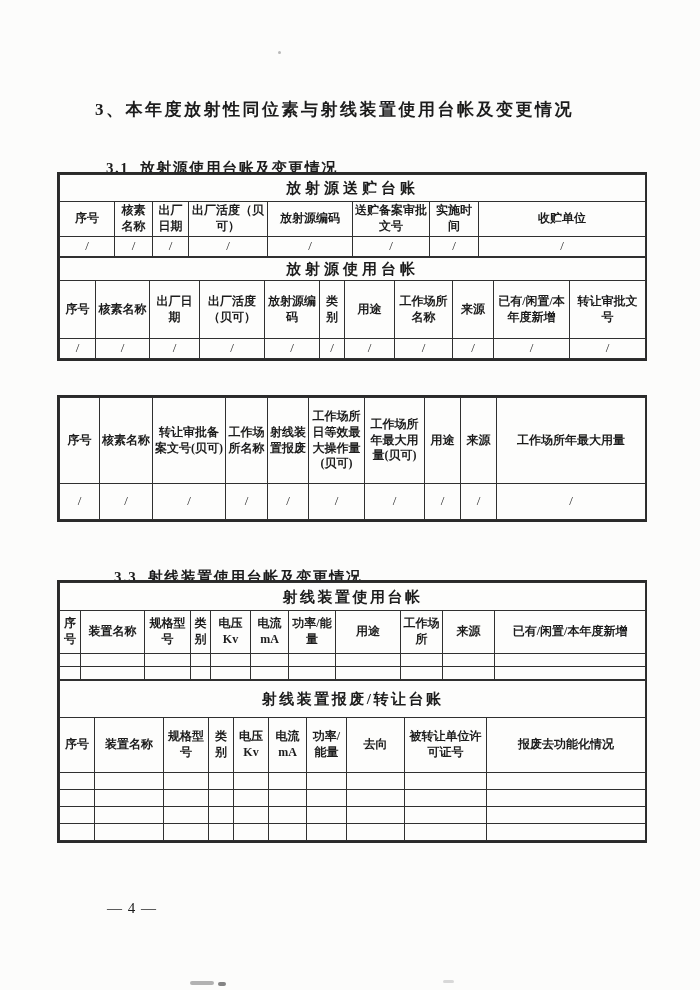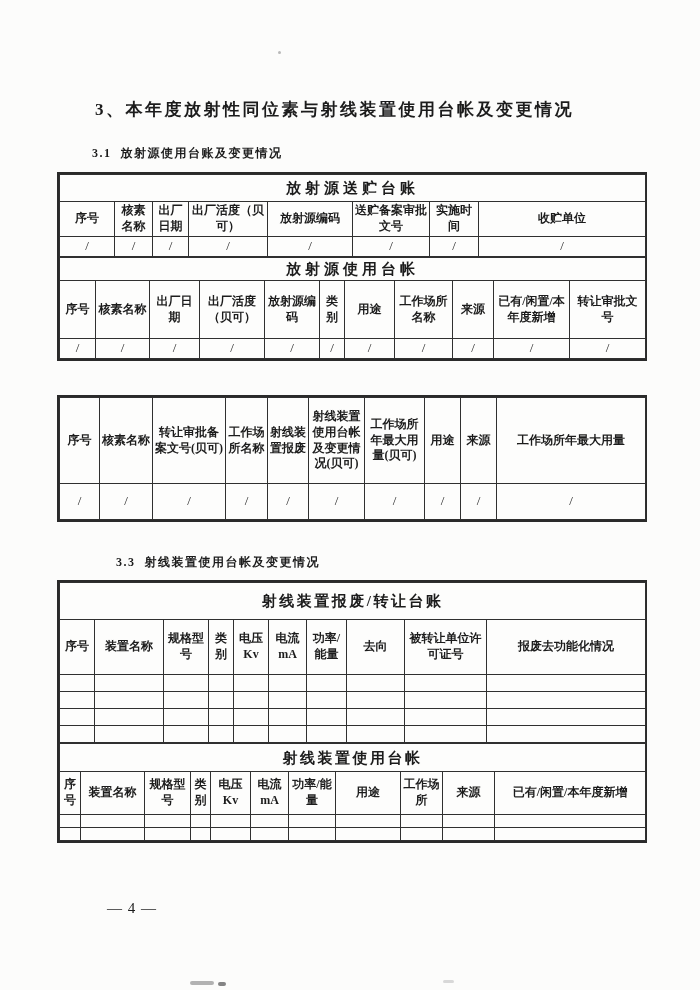--- a/index.html
+++ b/index.html
@@ -14,27 +14,27 @@
     color:#1c1c1c;
     overflow:hidden;
     padding-left:29px;
   }
   .main-title{
     position:absolute;left:95px;top:98px;margin:0;
     font-size:17px;font-weight:bold;letter-spacing:2.5px;
     white-space:pre;
   }
   .sec-head{
-    position:absolute;margin:4px;
-    font-size:12px;font-weight:bold;letter-spacing:1.5px;
+    position:absolute;margin:18px;
+    font-size:15px;font-weight:bold;letter-spacing:1.5px;
     white-space:pre;
   }
   .h31{left:88px;top:141px;}
   .h32{left:89px;top:370px;}
-  .h33{left:112px;top:550px;}
+  .h33{left:96px;top:550px;}
   .tbl-wrap{
     position:absolute;left:57px;width:586px;
     border:2px solid #2a2a2a;background:#fdfdfc;
   }
   .t1{top:172px;}
   .t2{top:395px;}
   .t3{top:580px;}
   table{border-collapse:collapse;table-layout:fixed;width:586px;}
   td,th{
     border:1px solid #303030;
@@ -175,21 +175,21 @@
         <col style="width:36px">
           <col style="width:149px">
       </colgroup>
       <tbody>
           <tr class="r-t2-head">
         <th>序号</th>
         <th>核素名称</th>
         <th>转让审批备案文号(贝可)</th>
         <th>工作场所名称</th>
         <th>射线装置报废</th>
-        <th>射线装置使用台帐及变更情况(贝可)</th>
+        <th>工作场所日等效最大操作量(贝可)</th>
         <th>工作场所年最大用量(贝可)</th>
         <th>用途</th>
         <th>来源</th>
         <th>工作场所年最大用量</th>
       </tr>
       <tr class="slash r-t2-slash">
         <td>/</td>
         <td>/</td>
         <td>/</td>
         <td>/</td>
@@ -200,99 +200,20 @@
         <td>/</td>
         <td>/</td>
       </tr>
     </tbody>
       </table>
   </div>
 
   <h2 class="sec-head h33">3.3  射线装置使用台帐及变更情况</h2>
 
   <div class="tbl-wrap t3">
-    <table>
-      <colgroup>
-        <col style="width:35px">
-          <col style="width:69px">
-          <col style="width:45px">
-          <col style="width:25px">
-        <col style="width:35px">
-          <col style="width:38px">
-          <col style="width:40px">
-          <col style="width:58px">
-        <col style="width:82px">
-          <col style="width:159px">
-      </colgroup>
-      <tbody>
-          <tr class="t-title r-t3b-title">
-        <td colspan="10">射线装置报废/转让台账</td>
-      </tr>
-      <tr class="r-t3b-head">
-        <th>序号</th>
-        <th>装置名称</th>
-        <th>规格型号</th>
-        <th>类别</th>
-        <th>电压Kv</th>
-        <th>电流mA</th>
-        <th>功率/能量</th>
-        <th>去向</th>
-        <th>被转让单位许可证号</th>
-        <th>报废去功能化情况</th>
-      </tr>
-      <tr class="r-t3b-empty">
-        <td></td>
-            <td></td>
-        <td></td>
-            <td></td>
-        <td></td>
-            <td></td>
-        <td></td>
-            <td></td>
-        <td></td>
-            <td></td>
-      </tr>
-      <tr class="r-t3b-empty">
-        <td></td>
-            <td></td>
-        <td></td>
-            <td></td>
-        <td></td>
-            <td></td>
-        <td></td>
-            <td></td>
-        <td></td>
-            <td></td>
-      </tr>
-      <tr class="r-t3b-empty">
-        <td></td>
-            <td></td>
-        <td></td>
-            <td></td>
-        <td></td>
-            <td></td>
-        <td></td>
-            <td></td>
-        <td></td>
-            <td></td>
-      </tr>
-      <tr class="r-t3b-empty">
-        <td></td>
-            <td></td>
-        <td></td>
-            <td></td>
-        <td></td>
-            <td></td>
-        <td></td>
-            <td></td>
-        <td></td>
-            <td></td>
-      </tr>
-    </tbody>
-      </table>
     <table>
       <colgroup>
         <col style="width:21px">
           <col style="width:64px">
           <col style="width:46px">
           <col style="width:20px">
         <col style="width:40px">
           <col style="width:38px">
           <col style="width:47px">
           <col style="width:65px">
@@ -338,16 +259,95 @@
         <td></td>
             <td></td>
         <td></td>
             <td></td>
         <td></td>
             <td></td>
         <td></td>
       </tr>
     </tbody>
       </table>
+    <table>
+      <colgroup>
+        <col style="width:35px">
+          <col style="width:69px">
+          <col style="width:45px">
+          <col style="width:25px">
+        <col style="width:35px">
+          <col style="width:38px">
+          <col style="width:40px">
+          <col style="width:58px">
+        <col style="width:82px">
+          <col style="width:159px">
+      </colgroup>
+      <tbody>
+          <tr class="t-title r-t3b-title">
+        <td colspan="10">射线装置报废/转让台账</td>
+      </tr>
+      <tr class="r-t3b-head">
+        <th>序号</th>
+        <th>装置名称</th>
+        <th>规格型号</th>
+        <th>类别</th>
+        <th>电压Kv</th>
+        <th>电流mA</th>
+        <th>功率/能量</th>
+        <th>去向</th>
+        <th>被转让单位许可证号</th>
+        <th>报废去功能化情况</th>
+      </tr>
+      <tr class="r-t3b-empty">
+        <td></td>
+            <td></td>
+        <td></td>
+            <td></td>
+        <td></td>
+            <td></td>
+        <td></td>
+            <td></td>
+        <td></td>
+            <td></td>
+      </tr>
+      <tr class="r-t3b-empty">
+        <td></td>
+            <td></td>
+        <td></td>
+            <td></td>
+        <td></td>
+            <td></td>
+        <td></td>
+            <td></td>
+        <td></td>
+            <td></td>
+      </tr>
+      <tr class="r-t3b-empty">
+        <td></td>
+            <td></td>
+        <td></td>
+            <td></td>
+        <td></td>
+            <td></td>
+        <td></td>
+            <td></td>
+        <td></td>
+            <td></td>
+      </tr>
+      <tr class="r-t3b-empty">
+        <td></td>
+            <td></td>
+        <td></td>
+            <td></td>
+        <td></td>
+            <td></td>
+        <td></td>
+            <td></td>
+        <td></td>
+            <td></td>
+      </tr>
+    </tbody>
+      </table>
   </div>
 
   <div class="footer">— 4 —</div>
 </div>
 
 </body></html>

